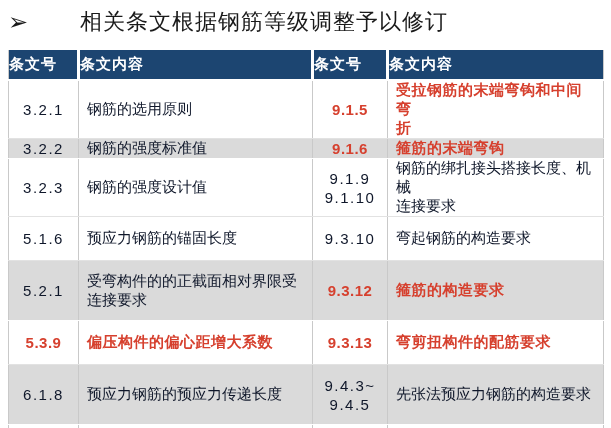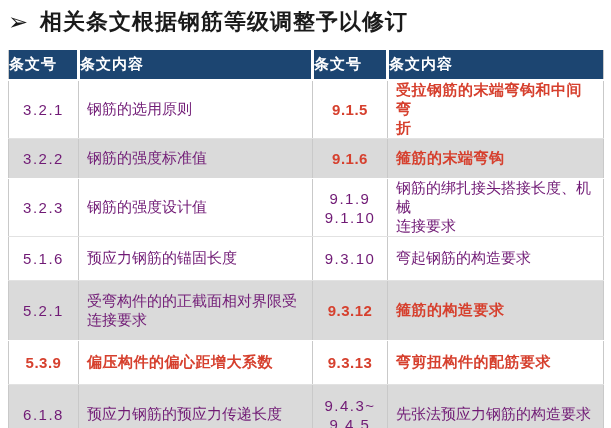--- a/index.html
+++ b/index.html
@@ -13,22 +13,22 @@
 
   .title-row {
     position: absolute; left: 8px; top: 8px;
     display: flex; align-items: center; gap: 12px;
     color: #1a1a1a;
   }
   .title-bullet {
     font-size: 24px; line-height: 28px; font-weight: bold; color: #1a1a1a;
   }
   .title-text {
-    font-size: 22px; line-height: 28px; font-weight: bold;
-    letter-spacing: 1px; color: #1a1a1a;
+    font-size: 22px; line-height: 28px; font-weight: normal;
+    letter-spacing: 1px; color: #1a1a1a; margin-left: 40px;
   }
 
   table.clause-table {
     position: absolute; left: 8px; top: 50px;
     width: 595px;
     border-collapse: collapse;
     table-layout: fixed;
     border: 1px solid #c9c9c9;
     border-top: none;
   }
@@ -46,37 +46,37 @@
     text-align: left;
     vertical-align: middle;
     border-right: 3px solid #ffffff;
     border-bottom: 2px solid #ffffff;
     letter-spacing: 1px;
   }
   th:last-child { border-right: none; }
 
   td {
     font-size: 15px;
-    color: #701a75;
+    color: #0f172a;
     vertical-align: middle;
     line-height: 19px;
     white-space: pre-line;
     border-right: 1px solid #c9c9c9;
     border-bottom: 1px solid #e2e2e2;
     padding: 0 8px;
   }
   td:last-child { border-right: none; }
   td.no { text-align: center; letter-spacing: 1.5px; padding: 0 2px; }
   td.tx { text-align: left; font-family: Liberation Serif, serif; }
 
   tr.stripe td { background: #dadada; border-bottom: 1px solid #ffffff; }
   td.red { color: #d6402e; font-weight: bold; letter-spacing: 0.5px; }
 
   tr.h38 { height: 38px; }
-  tr.h32 { height: 40px; padding-left: 36px; }
+  tr.h32 { height: 20px; padding-left: 36px; }
   tr.h36 { height: 44px; }
   tr.h44 { height: 60px; }
   tr.h40 { height: 40px; }
 </style>
 </head>
 <body>
 
 <div class="slide">
 
   <div class="title-row">

